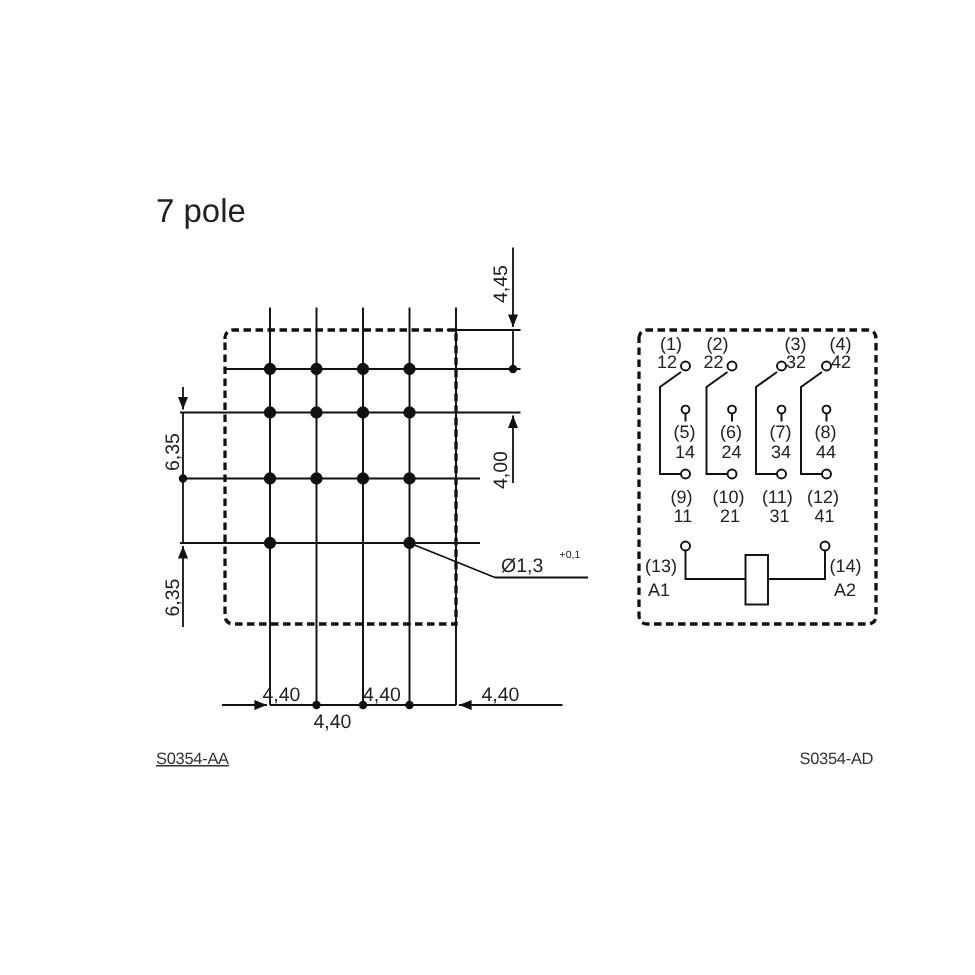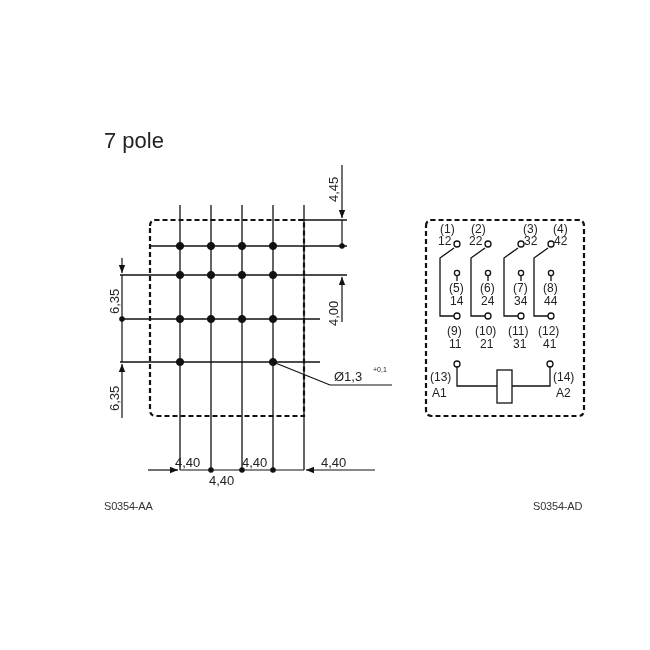--- a/index.html
+++ b/index.html
@@ -167,14 +167,14 @@
       <text x="513" y="348">31</text>
       <text x="553" y="233">(4)</text>
       <text x="554" y="245">42</text>
       <text x="543" y="292">(8)</text>
       <text x="544" y="305">44</text>
       <text x="538" y="335">(12)</text>
       <text x="543" y="348">41</text>
     </g>
 </svg>
 
-<div class="code" style="left:104px;">S0354-AA</div>
+<div class="code" style="left:104px;text-decoration:underline;">S0354-AA</div>
 <div class="code" style="left:533px;">S0354-AD</div>
 
 </body></html>

